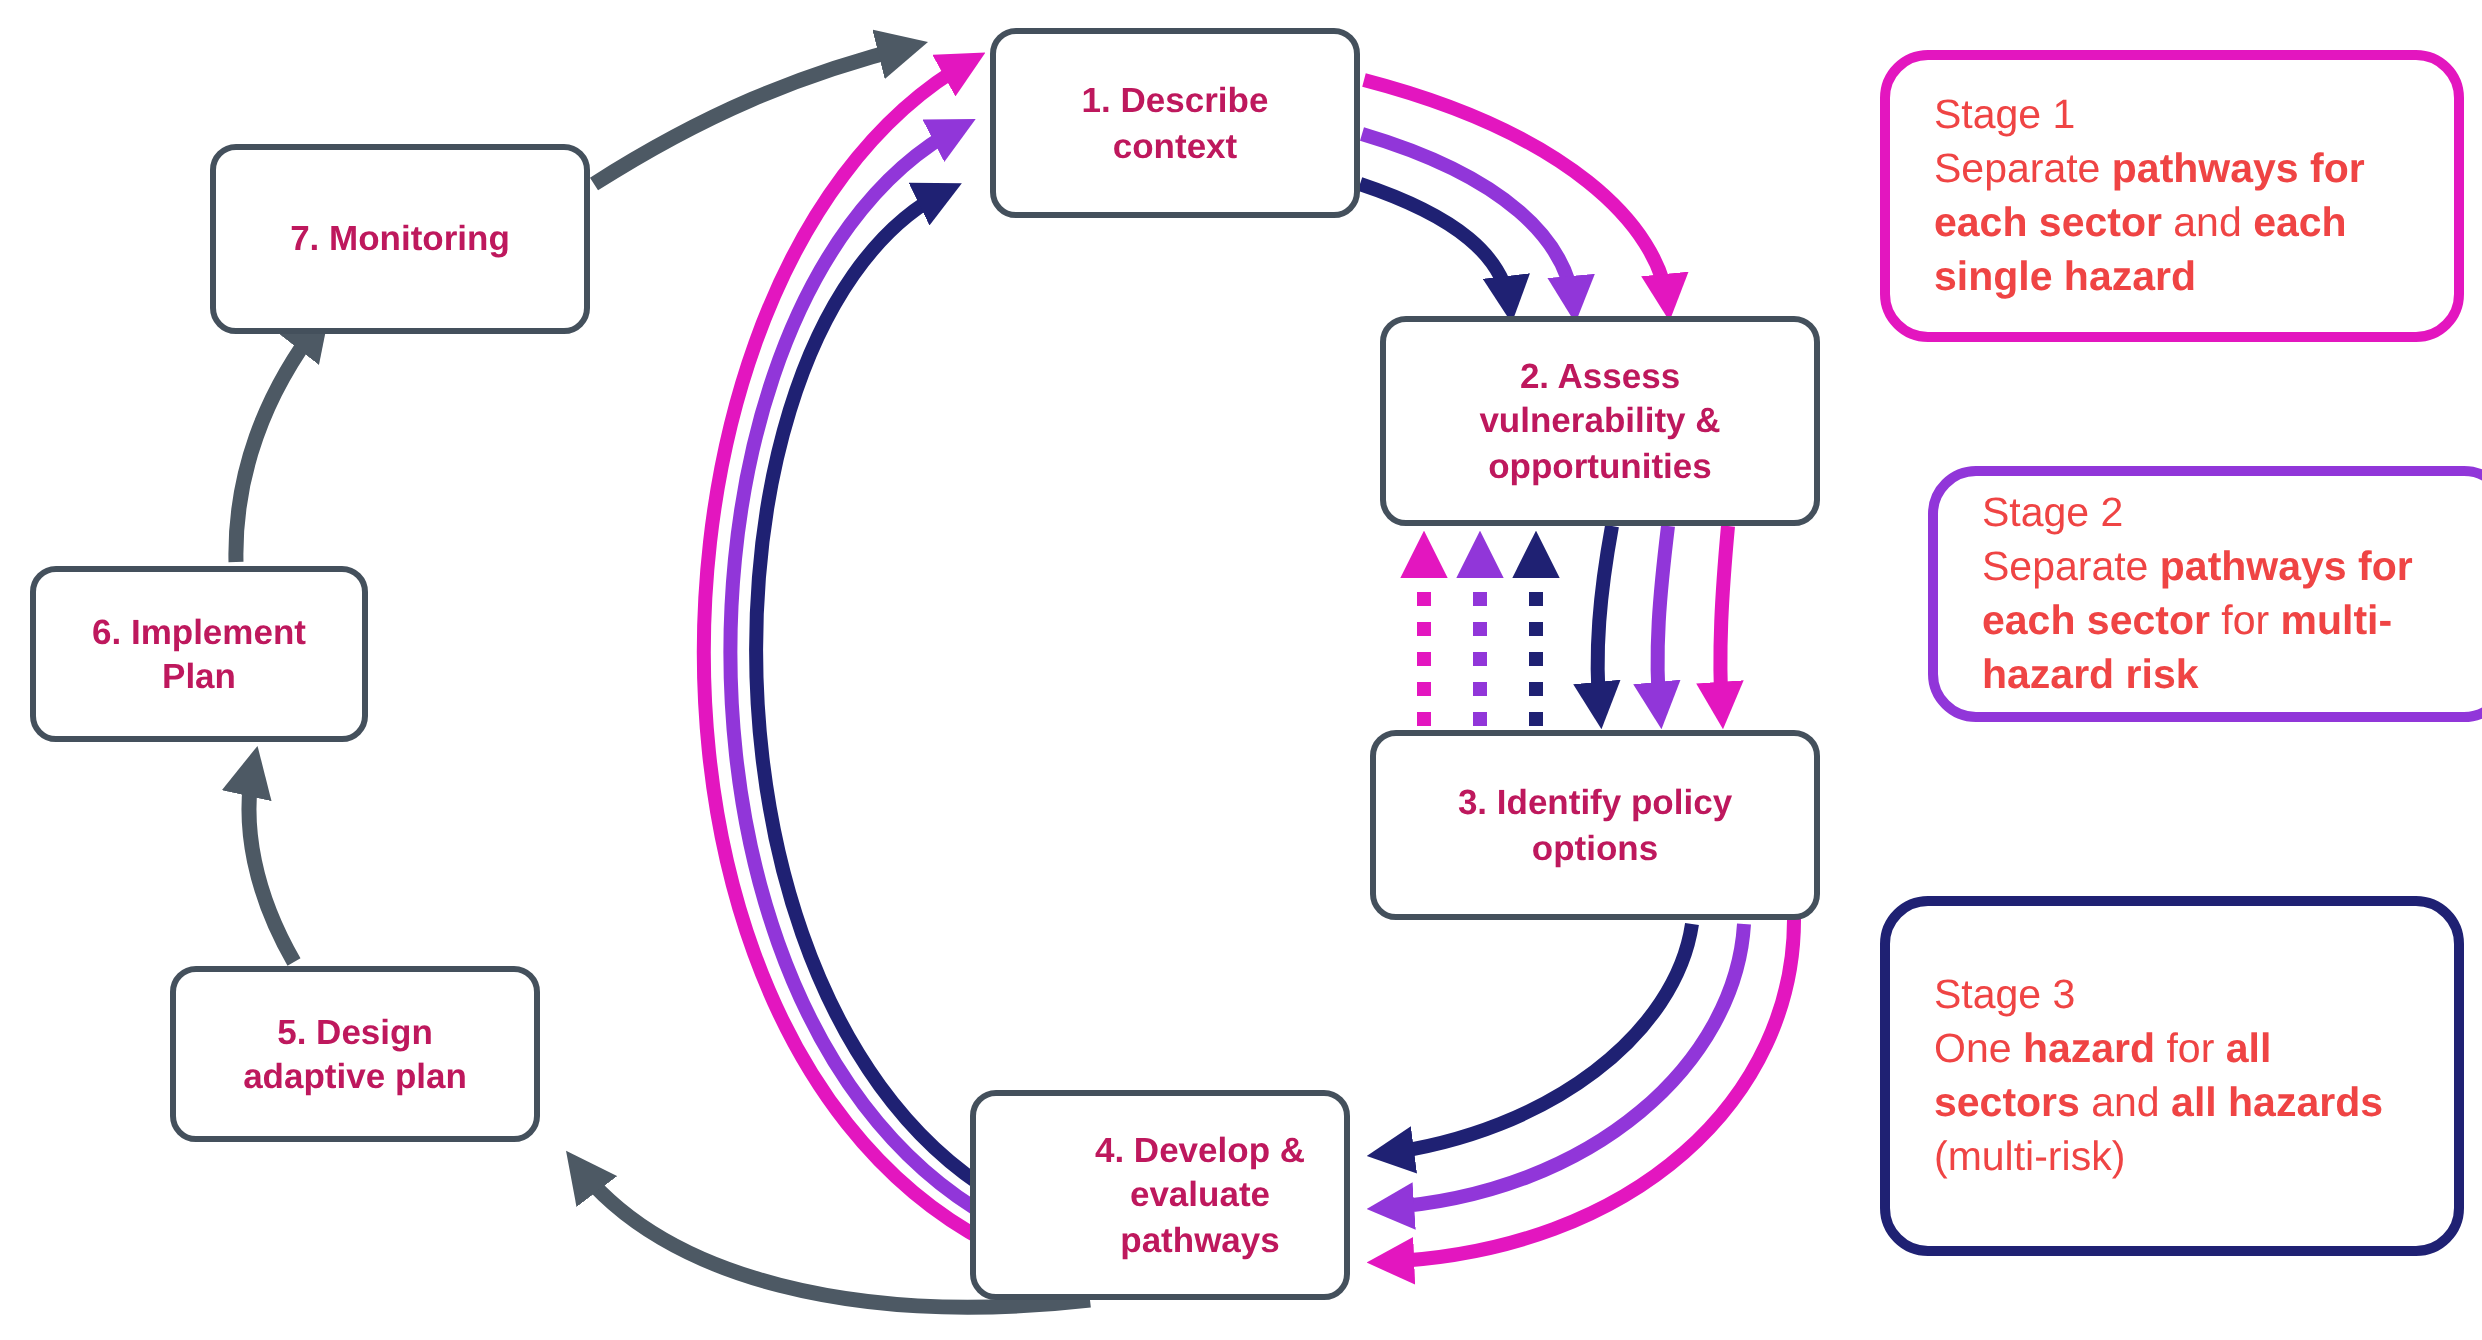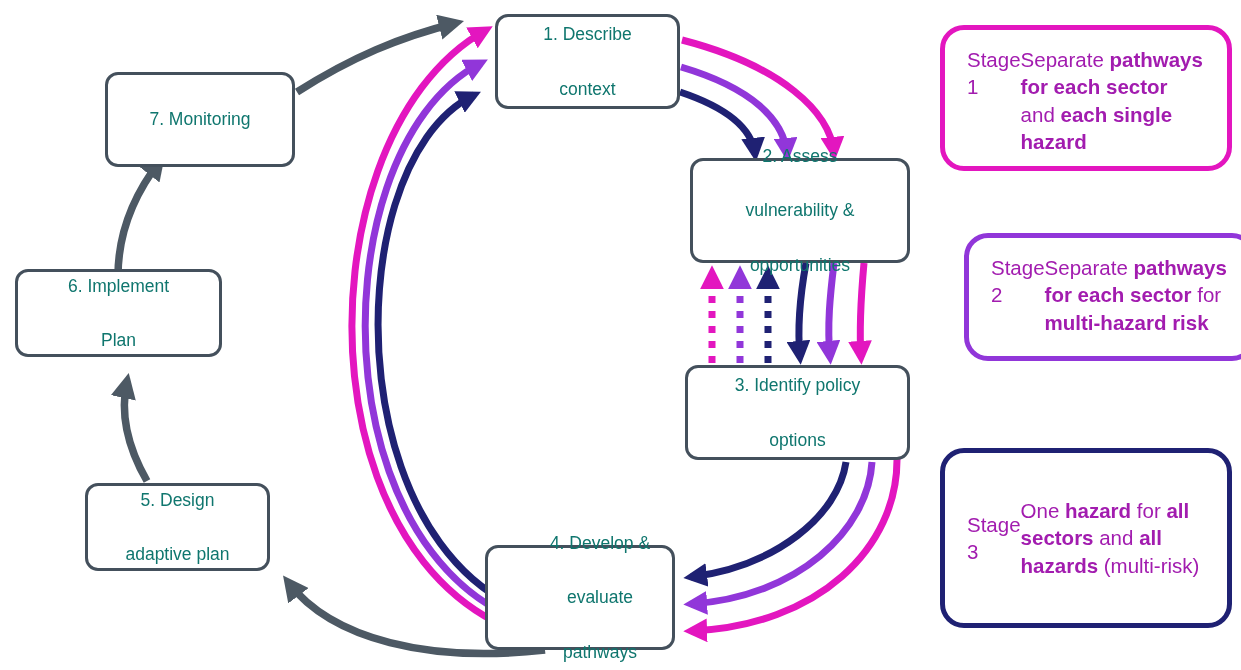--- a/index.html
+++ b/index.html
@@ -12,44 +12,43 @@
   }
   svg.arrows{position:absolute;left:0;top:0;}
   .step-box{
     position:absolute;
     background:#ffffff;
     border:3px solid #44505C;
     border-radius:13px;
     display:flex;flex-direction:column;
     align-items:center;justify-content:center;
     text-align:center;
-    font-weight:400;
+    font-weight:700;
     font-size:17.5px;
     line-height:1.28;
-    color:#0f766e;
+    color:#be185d;
     box-sizing:border-box;
     padding:4px 8px;
     z-index:2;
-    gap:32px;
   }
   .legend-box{
     position:absolute;
     background:#ffffff;
     border-radius:24px;
     box-sizing:border-box;
     padding:16px 22px;
-    display:flex;flex-direction:row;justify-content:center;
+    display:flex;flex-direction:column;justify-content:center;
     font-size:20.5px;
     line-height:1.33;
-    color:#a21caf;
+    color:#ef4444;
     z-index:2;
   }
   .legend-box.s1{border:5px solid #E316BF;}
   .legend-box.s2{border:5px solid #9136D9;}
-  .legend-box.s3{border:5px solid #1F2173;align-items:center;}
+  .legend-box.s3{border:5px solid #1F2173;}
   .legend-title{font-weight:400;}
   .legend-body b{font-weight:700;}
 </style>
 </head>
 <body>
 
 <div class="canvas">
 
   <svg class="arrows" width="1241" height="670" viewBox="0 0 1241 670">
     <defs>
@@ -113,21 +112,21 @@
     <span class="line">4. Develop &amp;</span>
     <span class="line">evaluate</span>
     <span class="line">pathways</span>
   </div>
 
   <div class="step-box" style="left:85px;top:483px;width:185px;height:88px;">
     <span class="line">5. Design</span>
     <span class="line">adaptive plan</span>
   </div>
 
-  <div class="step-box" style="left:15px;top:269px;width:207px;height:88px;align-items:center;">
+  <div class="step-box" style="left:15px;top:283px;width:169px;height:88px;align-items:center;">
     <span class="line">6. Implement</span>
     <span class="line">Plan</span>
   </div>
 
   <div class="step-box" style="left:105px;top:72px;width:190px;height:95px;">
     <span class="line">7. Monitoring</span>
   </div>
 
   <div class="legend-box s1" style="left:940px;top:25px;width:292px;height:146px;">
     <div class="legend-title">Stage 1</div>

